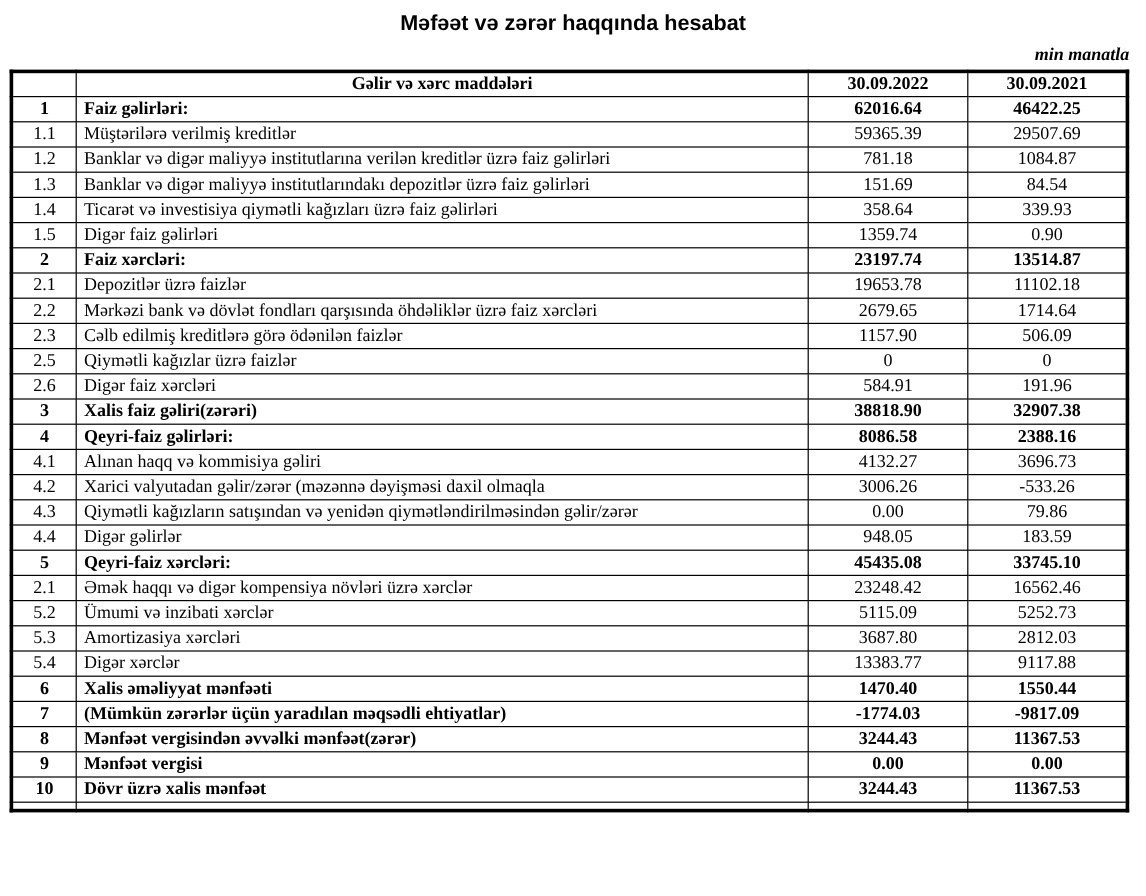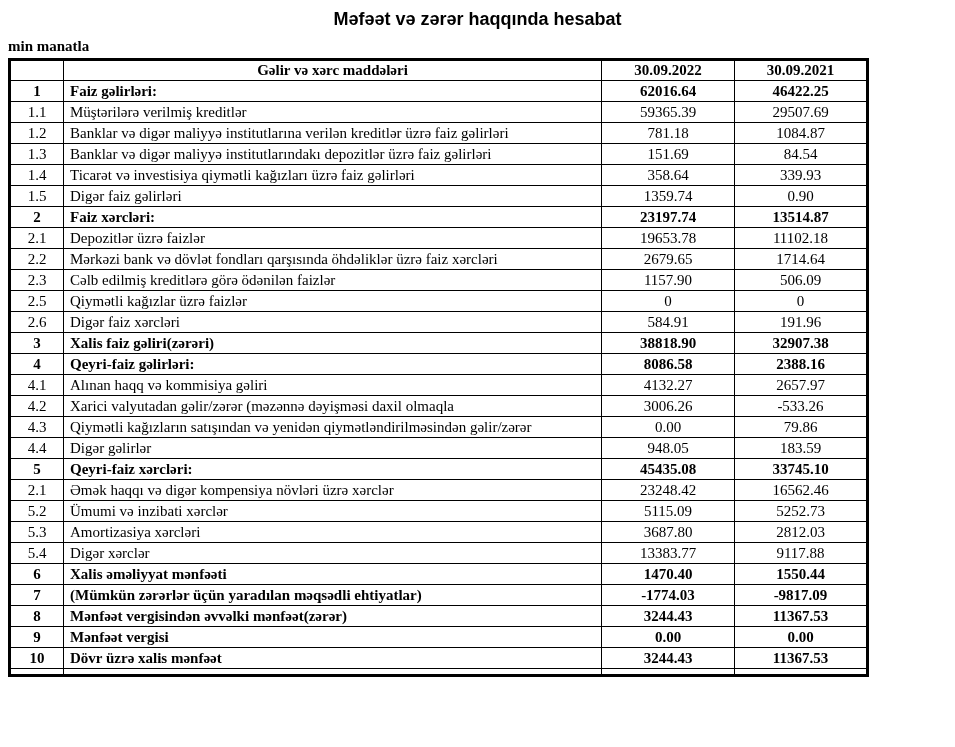--- a/index.html
+++ b/index.html
@@ -15,27 +15,28 @@
   .title {
     margin-top: 9px;
     text-align: center;
     font-family: "Liberation Sans", sans-serif;
     font-weight: bold;
     font-size: 18px;
   }
   .unit-note {
     width: 933px;
     margin: 8px 0 3px 8px;
-    text-align: left;
+    text-align: right;
     font-weight: bold;
     font-size: 15px;
+    font-style: italic;
   }
   table.pl-table {
     margin-left: 8px;
-    width: 861px;
+    width: 933px;
     border-collapse: collapse;
     border: 3px solid #000;
     table-layout: fixed;
   }
   .pl-table col.c-no { width: 54px; }
   .pl-table col.c-item { width: auto; }
   .pl-table col.c-num { width: 133px; }
   .pl-table th, .pl-table td {
     border: 1px solid #000;
     font-size: 15px;
@@ -155,21 +156,21 @@
       <tr class="bold">
         <td class="cell-no">4</td>
         <td class="cell-item">Qeyri-faiz gəlirləri:</td>
         <td class="cell-num">8086.58</td>
         <td class="cell-num">2388.16</td>
       </tr>
       <tr>
         <td class="cell-no">4.1</td>
         <td class="cell-item">Alınan haqq və kommisiya gəliri</td>
         <td class="cell-num">4132.27</td>
-        <td class="cell-num">2657.97</td>
+        <td class="cell-num">3696.73</td>
       </tr>
       <tr>
         <td class="cell-no">4.2</td>
         <td class="cell-item">Xarici valyutadan gəlir/zərər (məzənnə dəyişməsi daxil olmaqla</td>
         <td class="cell-num">3006.26</td>
         <td class="cell-num">-533.26</td>
       </tr>
       <tr>
         <td class="cell-no">4.3</td>
         <td class="cell-item">Qiymətli kağızların satışından və yenidən qiymətləndirilməsindən gəlir/zərər</td>

